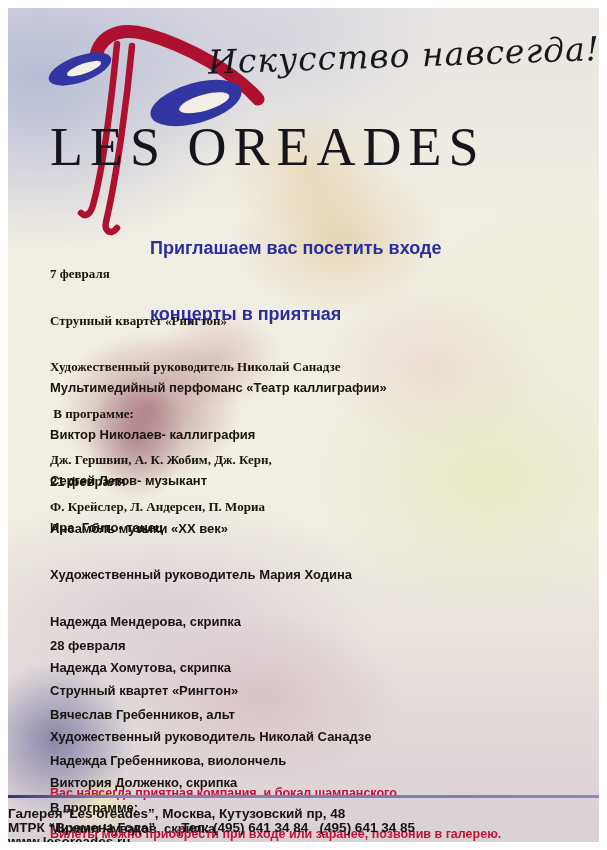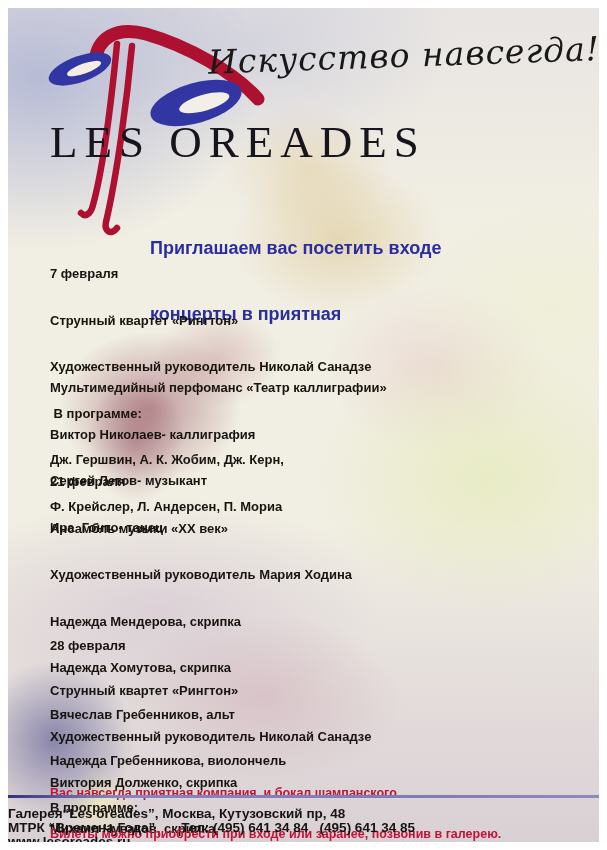--- a/index.html
+++ b/index.html
@@ -22,21 +22,21 @@
       radial-gradient(ellipse 200px 120px at 255px 690px, rgba(196,150,165,0.35), rgba(196,150,165,0) 70%),
       radial-gradient(ellipse 300px 150px at 150px 600px, rgba(190,170,200,0.35), rgba(190,170,200,0) 75%),
       linear-gradient(to bottom, rgba(205,200,225,0.25), rgba(240,235,225,0) 25%, rgba(240,235,225,0) 62%, rgba(196,180,200,0.35) 86%, rgba(188,172,195,0.45)),
       #f1eee3;}
   .abs{position:absolute;}
   .tagline{left:200px;top:28px;width:382px;text-align:center;
     font-family:"DejaVu Serif", serif;font-style:italic;font-size:33px;color:#181818;
     transform:rotate(-2deg);letter-spacing:1px;white-space:nowrap;}
   .category{top:101px;right:33px;font-size:20px;font-weight:bold;color:#b5122a;white-space:nowrap;}
   .title{left:42px;top:112px;width:549px;font-family:"Liberation Serif", serif;
-    font-size:45px;letter-spacing:7px;color:#16151d;white-space:nowrap;line-height:1;}
+    font-size:54px;letter-spacing:7px;color:#16151d;white-space:nowrap;line-height:1;}
   .invitation{left:142px;top:185px;font-size:18px;font-weight:bold;color:#2a2d9e;line-height:22px;white-space:pre;}
   .block{left:42px;font-size:13px;font-weight:bold;color:#18140f;line-height:15.5px;white-space:pre;}
   .block div{white-space:pre;}
   .notice{left:42px;top:752px;font-size:12.5px;font-weight:bold;color:#c01335;line-height:13.5px;white-space:pre;}
   .divider{left:0;top:787px;width:591px;height:3px;
     background:linear-gradient(to right,#34347a,#8686bd 18%,#7d7db5 70%,#8b8bbd);}
   .footer{left:0;top:799px;width:552px;font-size:13.5px;font-weight:bold;
     color:#161412;line-height:14px;}
   .footer .row2 span{white-space:pre;}
   .footer .row2 .gap{display:inline-block;width:22px;}
@@ -65,21 +65,21 @@
     <div class="abs tagline">Искусство навсегда!</div>
 
 
     <div class="abs title">LES OREADES</div>
 
     <div class="abs invitation">
       <div>Приглашаем вас посетить входе</div>
       <div>концерты в приятная</div>
     </div>
 
-    <div class="abs block" style="top:227px;">
+    <div class="abs block" style="top:227px;font-family:Liberation Serif, serif;">
       <div>7 февраля</div>
       <div>Струнный квартет «Рингтон»</div>
       <div>Художественный руководитель Николай Санадзе</div>
       <div> В программе:</div>
       <div>Дж. Гершвин, А. К. Жобим, Дж. Керн,</div>
       <div>Ф. Крейслер, Л. Андерсен, П. Мориа</div>
     </div>
 
     <div class="abs block" style="top:341px;">
       <div>Мультимедийный перфоманс «Театр каллиграфии»</div>

